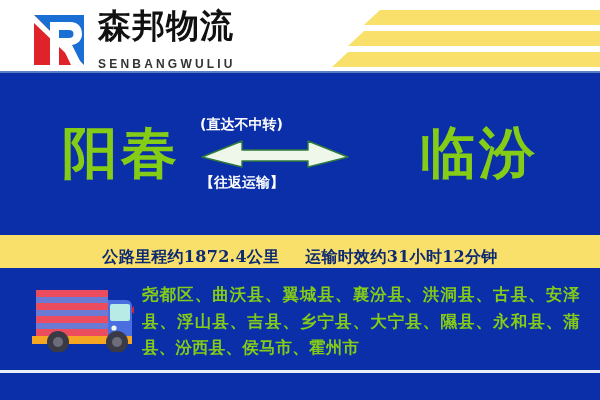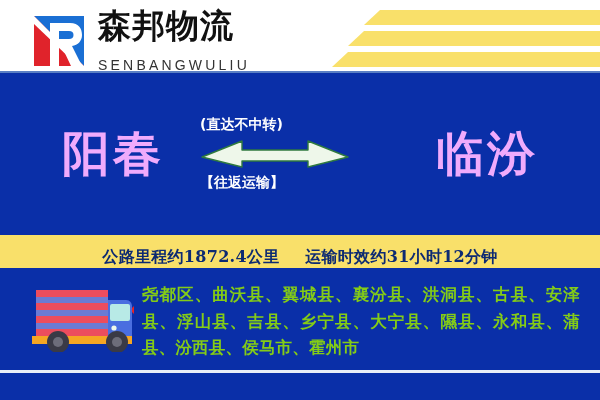--- a/index.html
+++ b/index.html
@@ -56,22 +56,22 @@
   .logo-cn {
     font-family: "DejaVu Sans", "Liberation Sans", sans-serif;
     font-size: 33px;
     font-weight: bold;
     color: #111111;
     letter-spacing: 1px;
     white-space: nowrap;
   }
   .logo-en {
     margin-top: 16px;
-    font-size: 14px;
-    font-weight: normal;
+    font-size: 12px;
+    font-weight: bold;
     color: #333333;
     letter-spacing: 3.2px;
     white-space: nowrap;
   }
   .stripes {
     position: absolute;
     right: 0; top: 0;
     width: 280px; height: 73px;
   }
 
@@ -81,23 +81,23 @@
     left: 0; top: 73px;
     width: 600px;
     height: 162px;
     background: #0a2fa8;
   }
   .city {
     position: absolute;
     top: 50%;
     transform: translateY(-50%);
     font-family: "DejaVu Serif", "Liberation Serif", serif;
-    font-size: 48px;
-    font-weight: bold;
-    color: #f0abfc;
+    font-size: 56px;
+    font-weight: bold;
+    color: #84cc16;
     letter-spacing: 3px;
     white-space: nowrap;
   }
   .city-origin { left: 62px; }
   .city-dest   { right: 62px; }
 
   .mid {
     position: absolute;
     left: 50%;
     top: 50%;

